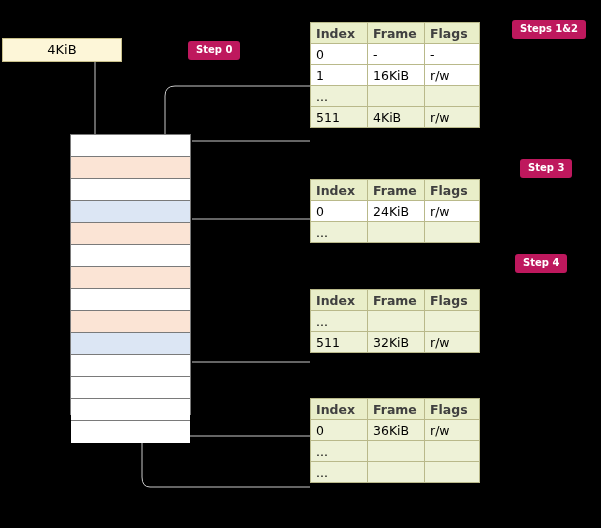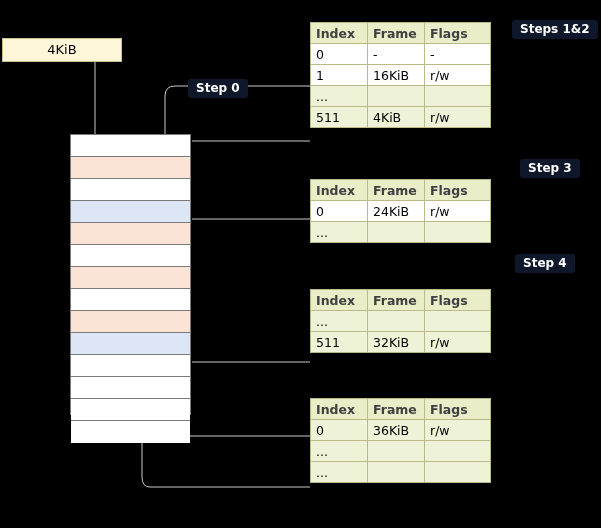--- a/index.html
+++ b/index.html
@@ -12,23 +12,23 @@
     width: 601px;
     height: 528px;
     background: #000000;
     font-family: "DejaVu Sans", sans-serif;
     overflow: hidden;
   }
   .abs { position: absolute; }
 
   
   .badge {
-    background: #0f172a;
+    background: #be185d;
     color: #ffffff;
-    font-size: 12px;
+    font-size: 10px;
     font-weight: bold;
     padding: 3px 8px 4px 8px;
     border-radius: 3px;
     line-height: 12px;
     white-space: nowrap;
     text-align: center;
   }
 
   
   .kbox {
@@ -78,21 +78,21 @@
   }
   .ptable th {
     background: #e9eec9;
     color: #404040;
     font-weight: bold;
   }
   .ptable tr.alt td { background: #eef2d7; }
   .ptable tr.plain td { background: #ffffff; }
   .col-index { width: 57px; }
   .col-frame { width: 57px; }
-  .col-flags { width: 66px; }
+  .col-flags { width: 55px; }
 
   svg.wires { position: absolute; left: 0; top: 0; width: 601px; height: 528px; pointer-events: none; }
 </style>
 </head>
 <body>
 
 <div id="root">
 
   <svg class="wires" viewBox="0 0 601 528">
     <g stroke="#c9c9c9" stroke-width="1" fill="none">
@@ -127,21 +127,21 @@
     <g stroke="#aab7c6" stroke-width="1" fill="none">
       <path d="M 178 155 L 178 180"></path>
       <path d="M 178 200 L 178 240"></path>
       <path d="M 178 248 L 178 268"></path>
       <path d="M 178 280 L 178 316"></path>
     </g>
   </svg>
 
   <div class="abs kbox" style="left:2px; top:38px; width:118px;">4KiB</div>
 
-  <div class="abs badge" style="left:188px; top:41px;margin-top:38px;">Step 0</div>
+  <div class="abs badge" style="left:188px; top:41px;">Step 0</div>
   <div class="abs badge" style="left:512px; top:20px;">Steps 1&amp;2</div>
   <div class="abs badge" style="left:520px; top:159px;text-align:center;">Step 3</div>
   <div class="abs badge" style="left:515px; top:254px;">Step 4</div>
 
   <div class="abs memcol" id="memcol" style="left:70px; top:134px; width:121px; height:281px;">
       <div class="memrow m-white"></div>
       <div class="memrow m-peach"></div>
       <div class="memrow m-white"></div>
       <div class="memrow m-blue"></div>
       <div class="memrow m-peach"></div>

